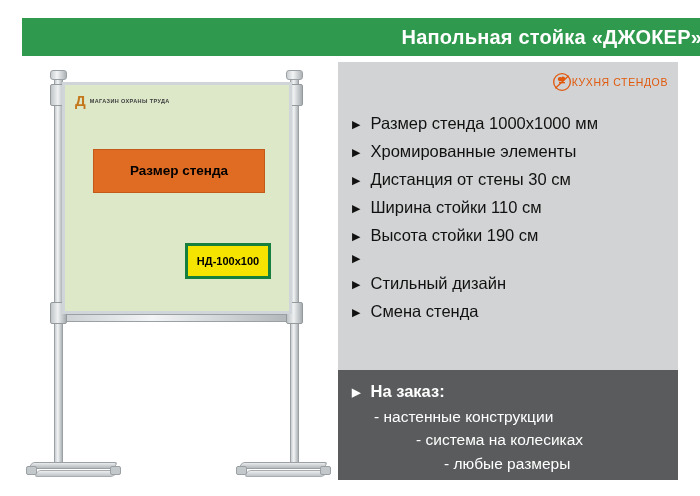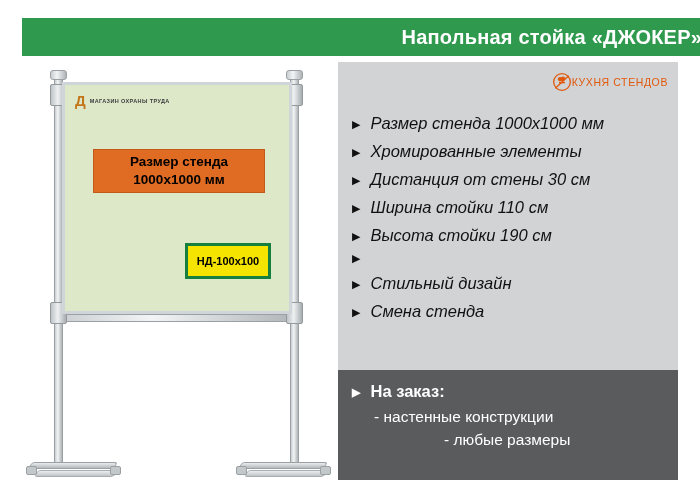--- a/index.html
+++ b/index.html
@@ -206,21 +206,20 @@
     color: #111111;
     font-size: 11px;
     line-height: 1;
     position: relative;
     top: -1px;
   }
   .feature-text {
     font-size: 16.5px;
     color: #111111;
     white-space: nowrap;
-    font-style: italic;
   }
 
   
   .order-block {
     position: absolute;
     left: 0;
     bottom: 0;
     width: 340px;
     height: 110px;
     background: #595b5c;
@@ -277,21 +276,20 @@
     <div class="footcap" style="left:214px;top:404px;"></div>
     <div class="footcap" style="left:298px;top:404px;"></div>
 
     <div class="board">
       <div class="board-logo">
         <span class="mark">Д</span>
         <span class="mark-text">МАГАЗИН ОХРАНЫ ТРУДА</span>
       </div>
       <div class="orange-label">
         <span>Размер стенда</span>
-        <span>1000x1000  мм</span>
       </div>
       <div class="yellow-label">НД-100х100</div>
     </div>
   </div>
 
   <div class="panel">
 
     <div class="brand">
       <svg class="brand-icon" viewBox="0 0 24 24">
         <circle cx="12" cy="12" r="10" fill="none" stroke="#e1590d" stroke-width="1.6"></circle>
@@ -335,17 +333,18 @@
         <span class="feature-text">Смена стенда</span>
       </div>
     </div>
 
     <div class="order-block">
       <div class="order-head">
         <span class="bullet">▶</span>
         <span>На заказ:</span>
       </div>
       <div class="order-item ind1">- настенные конструкции</div>
+      <div class="order-item ind2">- система на колесиках</div>
       <div class="order-item ind3">- любые размеры</div>
     </div>
 
   </div>
 </div>
 
 </body></html>

